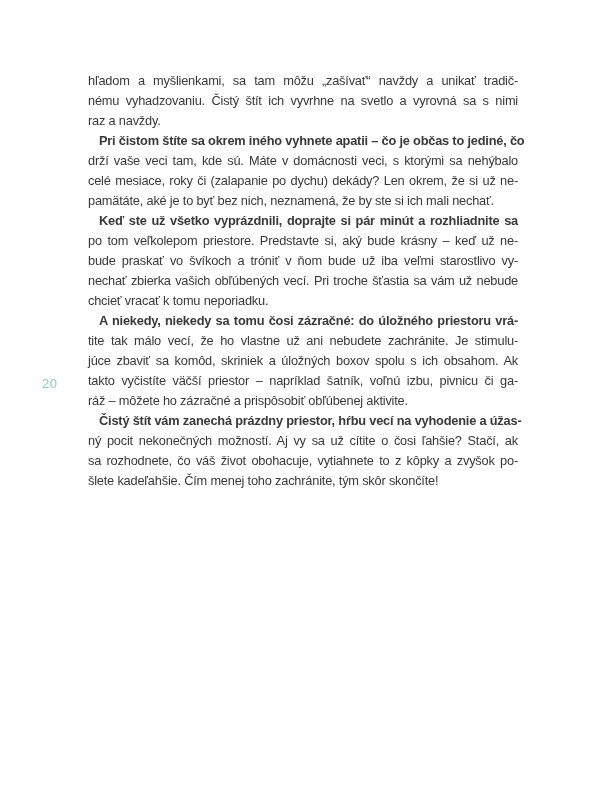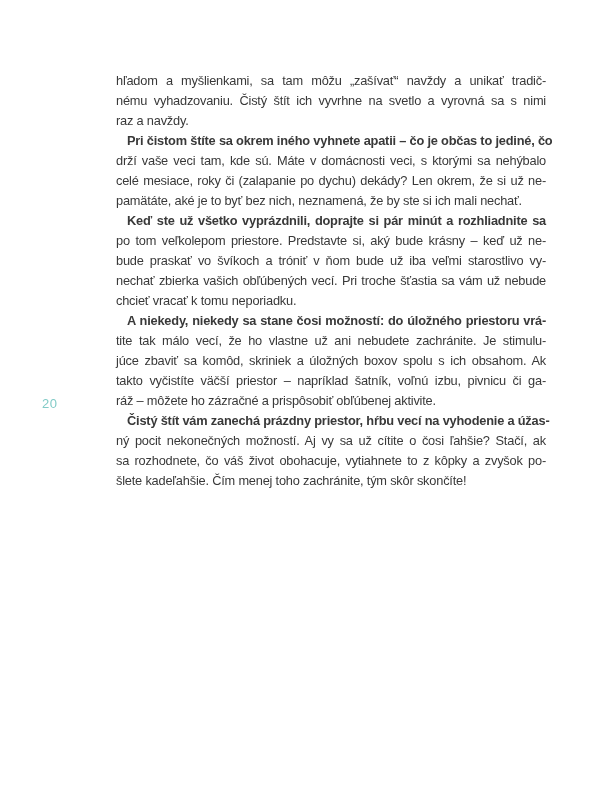--- a/index.html
+++ b/index.html
@@ -17,21 +17,20 @@
   }
   .text-block {
     position: absolute;
     left: 88px;
     top: 71px;
     width: 430px;
     color: #393939;
     font-size: 12.8px;
     line-height: 20px;
     letter-spacing: -0.2px;
-    margin-left: 28px;
   }
   .paragraph {
     margin: 0;
     padding: 0;
   }
   .text-line {
     height: 20px;
     white-space: nowrap;
     text-align: justify;
     text-align-last: justify;
@@ -39,21 +38,21 @@
   .text-line.para-end {
     text-align-last: left;
   }
   .text-line.first-indent {
     text-indent: 11px;
     font-weight: bold;
   }
   .page-number {
     position: absolute;
     left: 42px;
-    top: 394px;
+    top: 374px;
     font-size: 13px;
     line-height: 20px;
     letter-spacing: 0.6px;
     color: #82cbc7;
   }
 </style>
 </head>
 <body>
 
 <div class="sheet" style="background: rgb(255, 255, 255);">
@@ -71,21 +70,21 @@
         <div class="text-line para-end">pamätáte, aké je to byť bez nich, neznamená, že by ste si ich mali nechať.</div>
       </div>
       <div class="paragraph">
         <div class="text-line first-indent">Keď ste už všetko vyprázdnili, doprajte si pár minút a rozhliadnite sa</div>
         <div class="text-line">po tom veľkolepom priestore. Predstavte si, aký bude krásny – keď už ne-</div>
         <div class="text-line">bude praskať vo švíkoch a tróniť v ňom bude už iba veľmi starostlivo vy-</div>
         <div class="text-line">nechať zbierka vašich obľúbených vecí. Pri troche šťastia sa vám už nebude</div>
         <div class="text-line para-end">chcieť vracať k tomu neporiadku.</div>
       </div>
       <div class="paragraph">
-        <div class="text-line first-indent">A niekedy, niekedy sa stane čosi možností: do úložného priestoru vrá-</div>
+        <div class="text-line first-indent">A niekedy, niekedy sa tomu čosi zázračné: do úložného priestoru vrá-</div>
         <div class="text-line">tite tak málo vecí, že ho vlastne už ani nebudete zachránite. Je stimulu-</div>
         <div class="text-line">júce zbaviť sa komôd, skriniek a úložných boxov spolu s ich obsahom. Ak</div>
         <div class="text-line">takto vyčistíte väčší priestor – napríklad šatník, voľnú izbu, pivnicu či ga-</div>
         <div class="text-line para-end">ráž – môžete ho zázračné a prispôsobiť obľúbenej aktivite.</div>
       </div>
       <div class="paragraph">
         <div class="text-line first-indent">Čistý štít vám zanechá prázdny priestor, hŕbu vecí na vyhodenie a úžas-</div>
         <div class="text-line">ný pocit nekonečných možností. Aj vy sa už cítite o čosi ľahšie? Stačí, ak</div>
         <div class="text-line">sa rozhodnete, čo váš život obohacuje, vytiahnete to z kôpky a zvyšok po-</div>
         <div class="text-line para-end">šlete kadeľahšie. Čím menej toho zachránite, tým skôr skončíte!</div>

